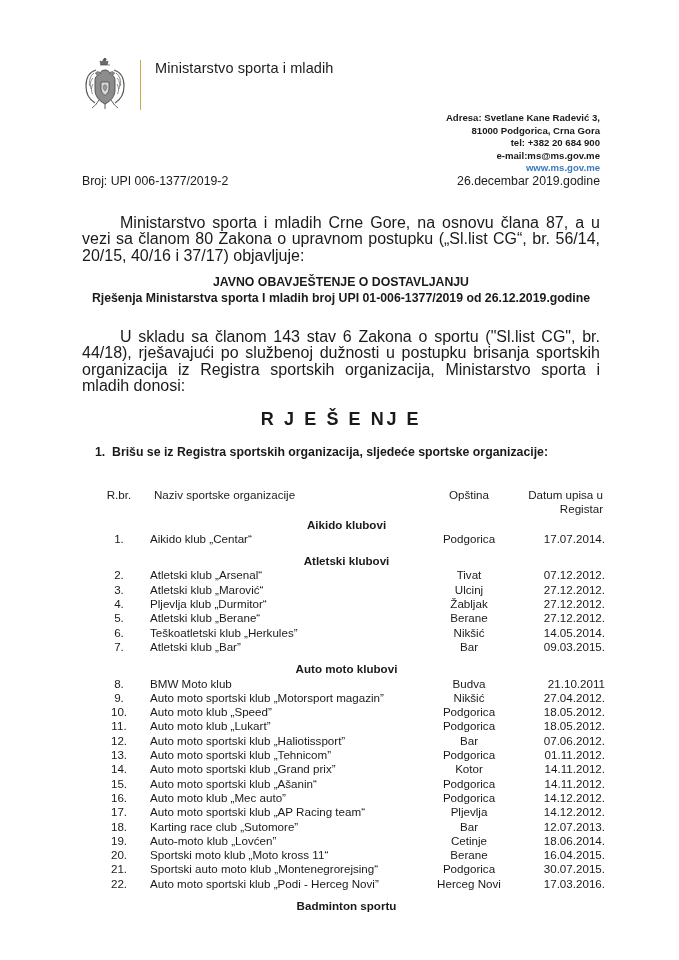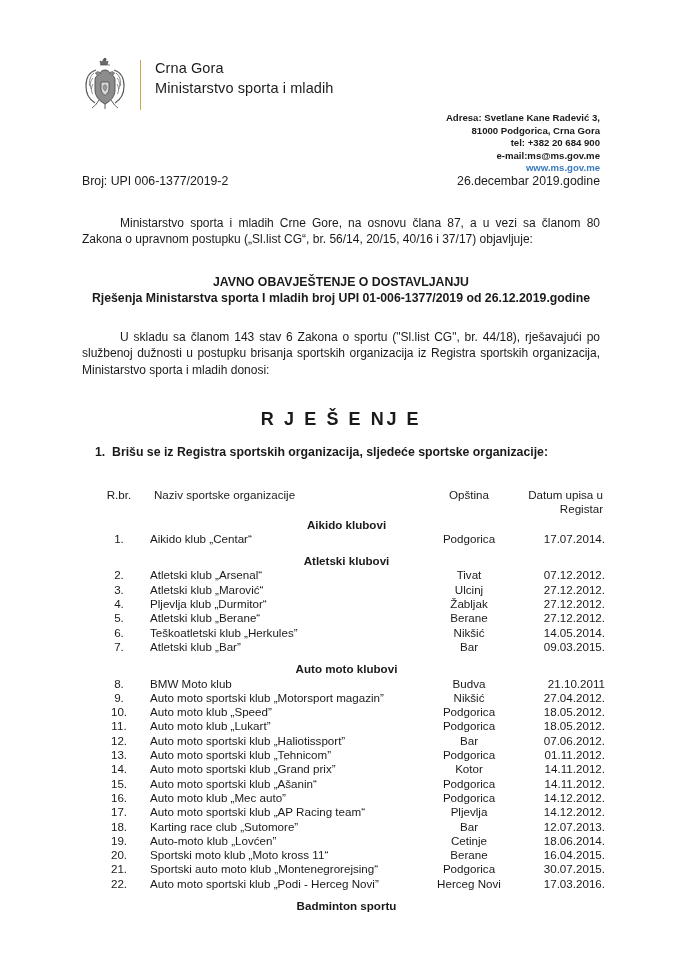--- a/index.html
+++ b/index.html
@@ -85,21 +85,21 @@
     top: 173px;
     display: flex;
     justify-content: space-between;
     font-size: 12.3px;
     line-height: 16px;
   }
   .para {
     position: absolute;
     left: 82px;
     right: 79px;
-    font-size: 12px;
+    font-size: 16px;
     line-height: 16.4px;
     text-align: justify;
     text-justify: inter-word;
   }
   .para .indent { display: inline-block; width: 38px; }
 
   #p-intro  { top: 215px; }
   #p-skladu { top: 329px; }
 
   .center-block {
@@ -206,21 +206,20 @@
           <path d="M21.2 31 C21.2 29.6 22.1 28.8 23 28.8 C23.9 28.8 24.8 29.6 24.8 31 C24.8 32.6 23.9 34 23 35 C22.1 34 21.2 32.6 21.2 31 Z" fill="#9a9a9a" stroke="#5a5a5a" stroke-width=".5"></path>
 
           <path d="M17 44 L13.5 49 M29 44 L32.5 49" stroke="#5a5a5a" stroke-width="1"></path>
           <path d="M13.5 49 L10 52 M32.5 49 L36 52" stroke="#5a5a5a" stroke-width=".9"></path>
           <path d="M23 48 L23 53" stroke="#5a5a5a" stroke-width="1"></path>
         </g>
       </svg>
     </div>
     <div class="lh-divider"></div>
     <div class="lh-text">
-      <div class="lh-line1">Crna Gora</div>
       <div class="lh-line2">Ministarstvo sporta i mladih</div>
     </div>
   </div>
 
   <div class="address">
     <div>Adresa: Svetlane Kane Radević 3,</div>
     <div>81000 Podgorica, Crna Gora</div>
     <div>tel: +382 20 684 900</div>
     <div>e-mail:ms@ms.gov.me</div>
     <div class="url">www.ms.gov.me</div>

